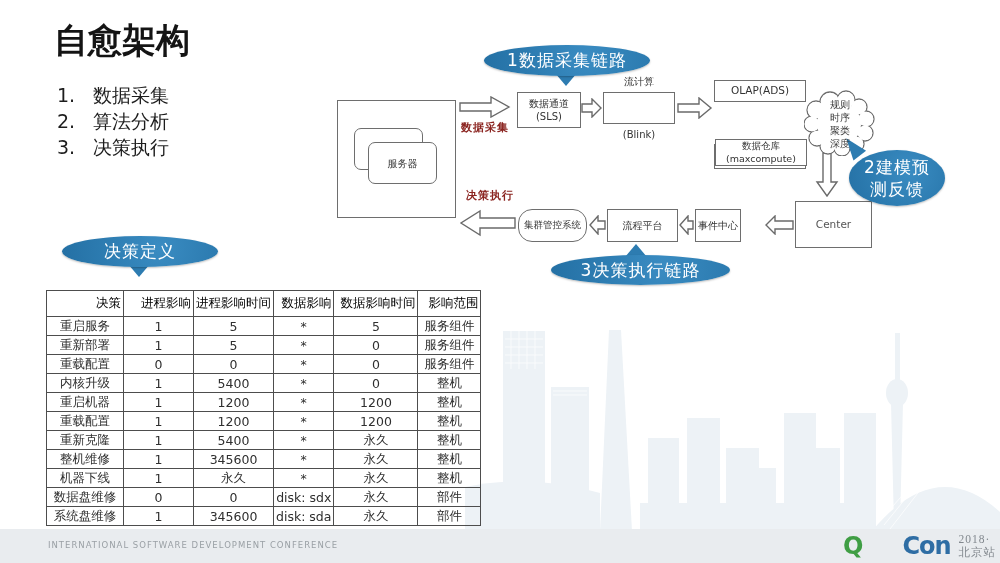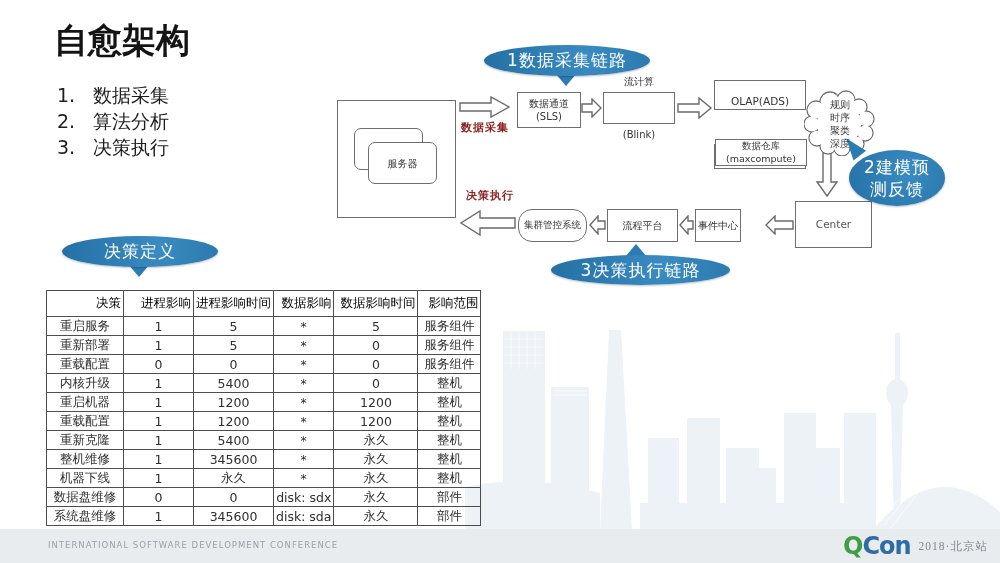--- a/index.html
+++ b/index.html
@@ -32,21 +32,21 @@
   
   .dtable{position:absolute;left:46px;top:290px;z-index:3;border-collapse:collapse;table-layout:fixed;}
   .dtable th,.dtable td{border:1px solid #4d4d4d;text-align:center;padding:0 2px;overflow:hidden;white-space:nowrap;}
   .dtable th{height:25px;font-size:12.5px;font-weight:400;color:#000000;text-align:right;}
   .dtable td{height:18px;font-size:12.5px;color:#2f2f2f;}
   
   .footer{position:absolute;left:0;top:529px;width:1000px;height:34px;background:#e9ecef;z-index:5;}
   .conf{position:absolute;left:48px;top:11px;font-size:8.5px;letter-spacing:1px;color:#9aa0a5;}
   .logo{position:absolute;left:843px;top:0;height:34px;display:flex;align-items:center;}
   .logo .q{font-size:24px;font-weight:800;color:#3f9e44;letter-spacing:-1px;}
-  .logo .con{font-size:24px;font-weight:800;color:#2e6da4;letter-spacing:-1px;}
+  .logo .con{font-size:24px;font-weight:800;color:#2e6da4;letter-spacing:-1px;padding-left:40px;}
   .logo .yr{font-size:11.5px;color:#82888e;margin-left:8px;letter-spacing:1px;font-family:Liberation Serif, serif;}
   .cloudsvg{position:absolute;z-index:3;}
 </style>
 </head>
 <body>
 
 <div class="slide">
 
   <svg class="watermark" viewBox="0 0 1000 206">
     <g fill="#edf2f6">
@@ -97,21 +97,21 @@
   </div>
 
   <div class="node" style="left:517px;top:92px;width:64px;height:36px;">
     <span>数据通道</span>
     <span>(SLS)</span>
   </div>
   <div class="node" style="left:603px;top:92px;width:72px;height:32px;gap:40px;">
     <span>流计算</span>
     <span>(Blink)</span>
   </div>
-  <div class="node" style="left:714px;top:80px;width:92px;height:30px;font-size:10.5px;justify-content:flex-end;">
+  <div class="node" style="left:714px;top:80px;width:92px;height:22px;font-size:10.5px;">
     <span>OLAP(ADS)</span>
   </div>
   <div class="node" style="left:714px;top:108px;width:92px;height:25px;font-size:10.5px;margin-top:36px;">
     <span>数据库(RDS)</span>
   </div>
   <div class="node" style="left:715px;top:139px;width:92px;height:27px;font-size:9.5px;">
     <span>数据仓库</span>
     <span>(maxcompute)</span>
   </div>
 

